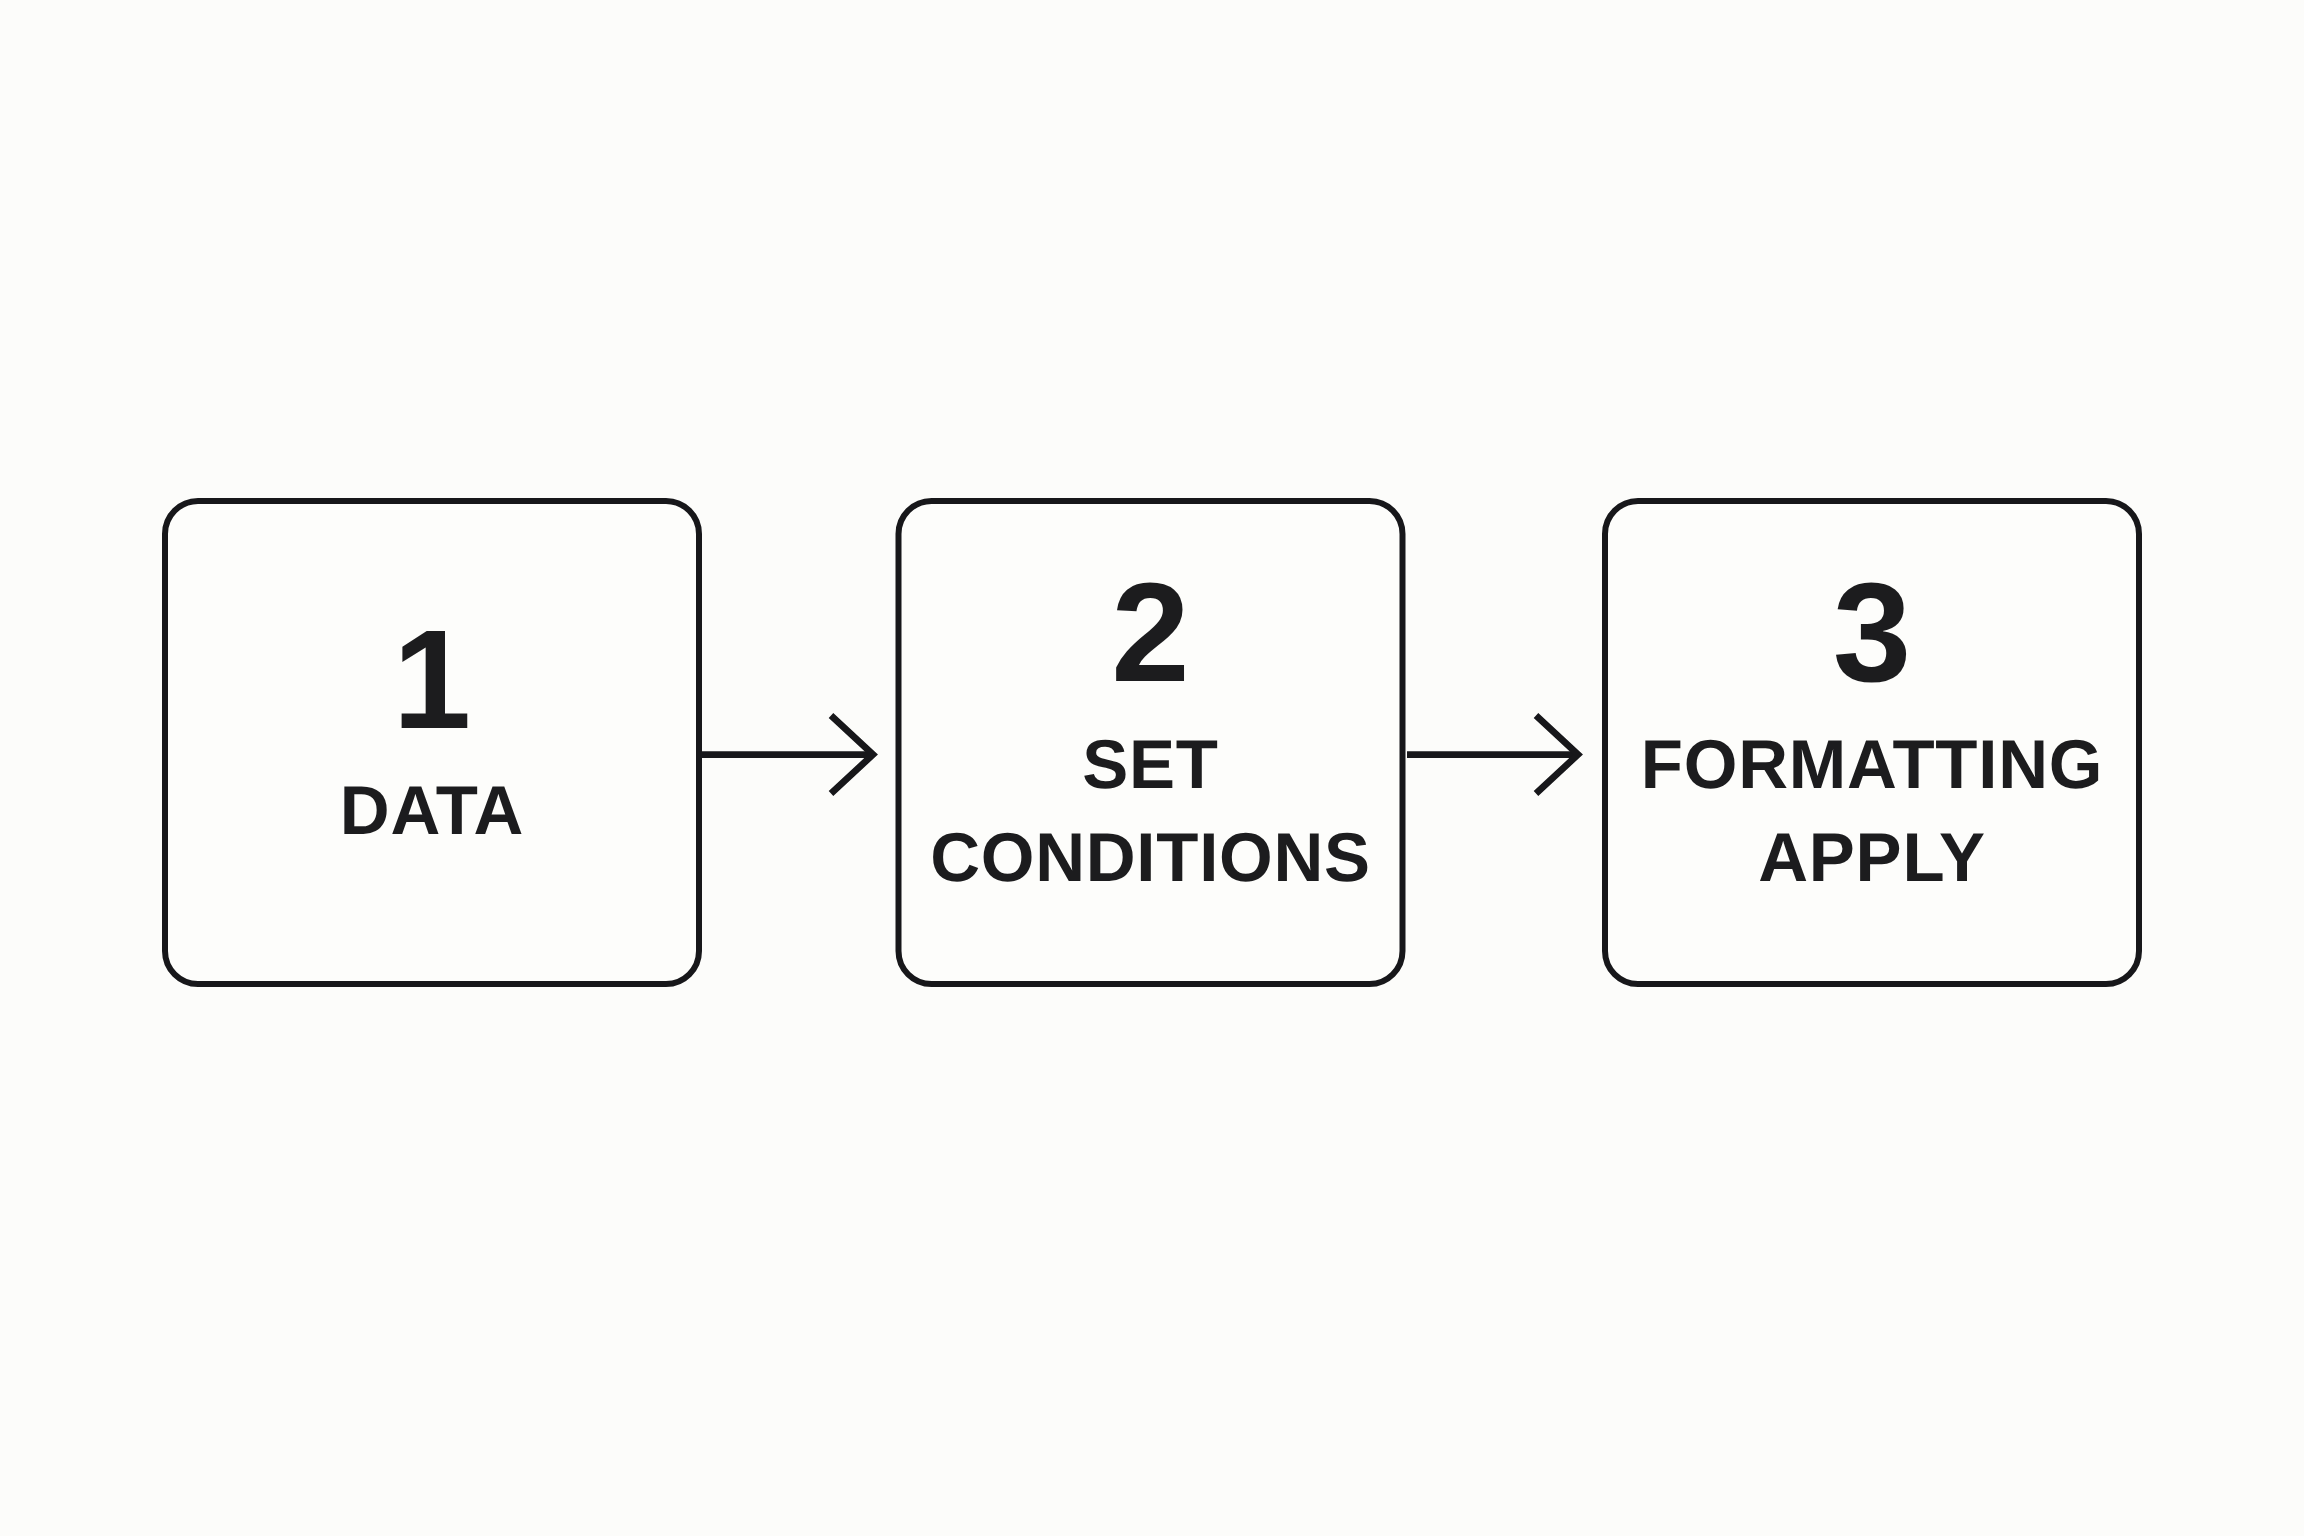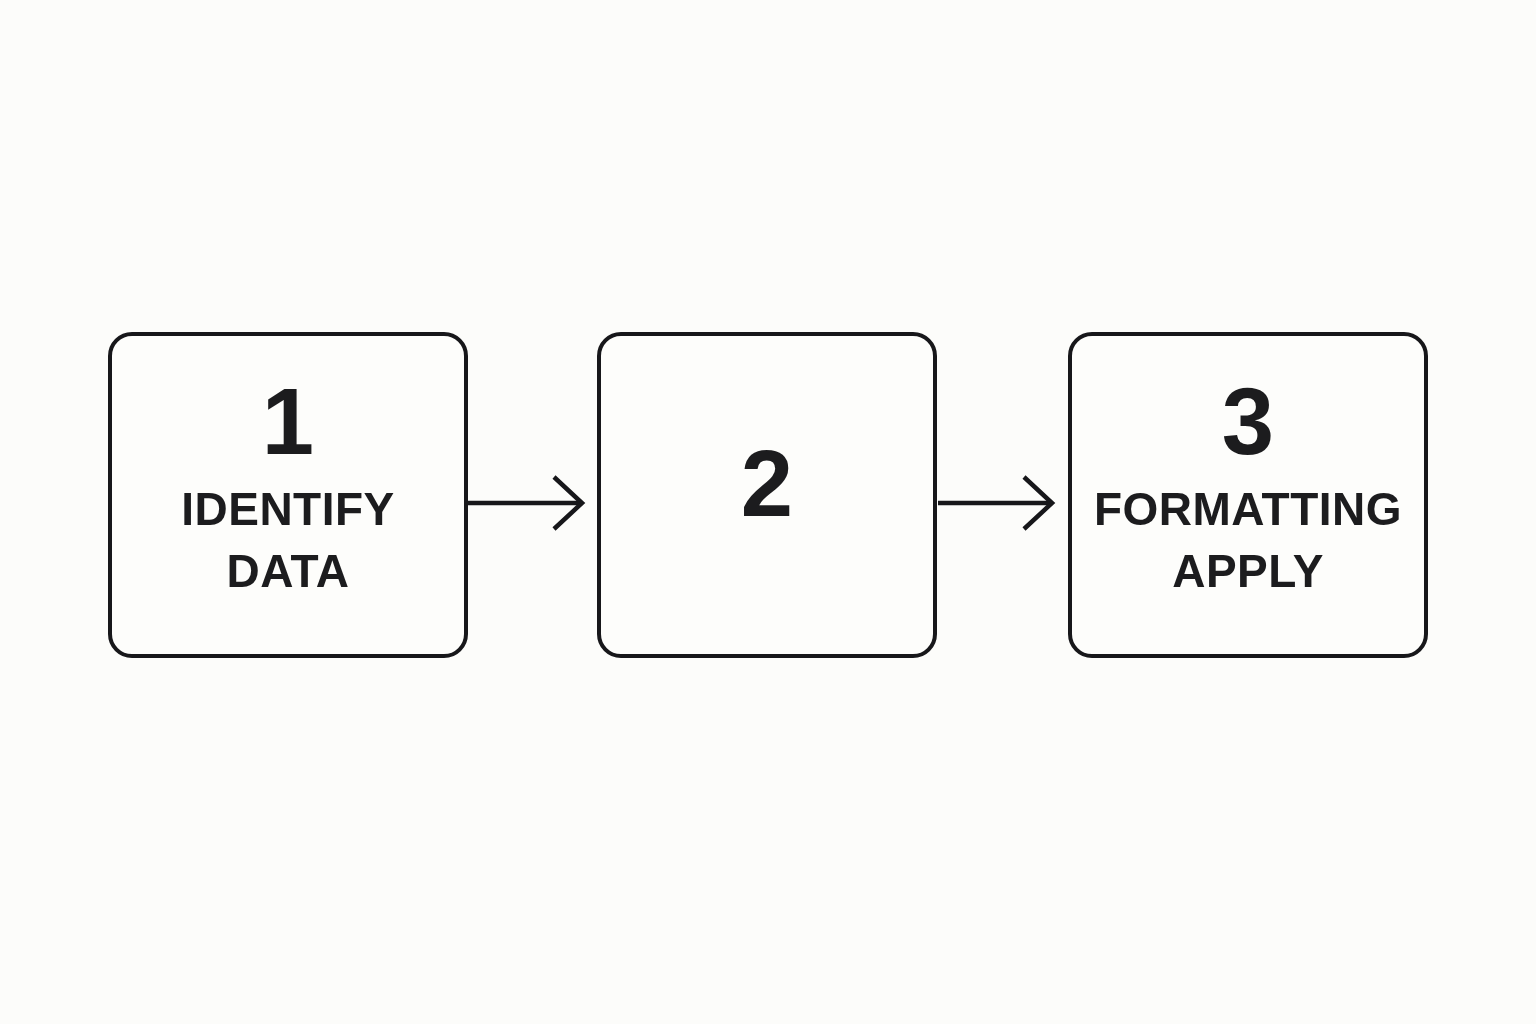--- a/index.html
+++ b/index.html
@@ -74,34 +74,37 @@
 </style>
 </head>
 <body>
 
 <div class="stage">
 
   <div class="step-box box-1">
     <div class="inner">
       <div class="step-number">1</div>
       <div class="step-label">
-        <span class="line">IDENTIFY</span>
         <span class="line">DATA</span>
       </div>
     </div>
   </div>
 
   <svg class="arrow arrow-1" viewBox="0 0 118 64" xmlns="http://www.w3.org/2000/svg" aria-hidden="true">
     <line x1="0" y1="32" x2="112" y2="32"></line>
     <polyline points="86,6 114,32 86,58"></polyline>
   </svg>
 
   <div class="step-box box-2">
     <div class="inner">
       <div class="step-number">2</div>
+      <div class="step-label">
+        <span class="line">SET</span>
+        <span class="line">CONDITIONS</span>
+      </div>
     </div>
   </div>
 
   <svg class="arrow arrow-2" viewBox="0 0 118 64" xmlns="http://www.w3.org/2000/svg" aria-hidden="true">
     <line x1="0" y1="32" x2="112" y2="32"></line>
     <polyline points="86,6 114,32 86,58"></polyline>
   </svg>
 
   <div class="step-box box-3">
     <div class="inner">

